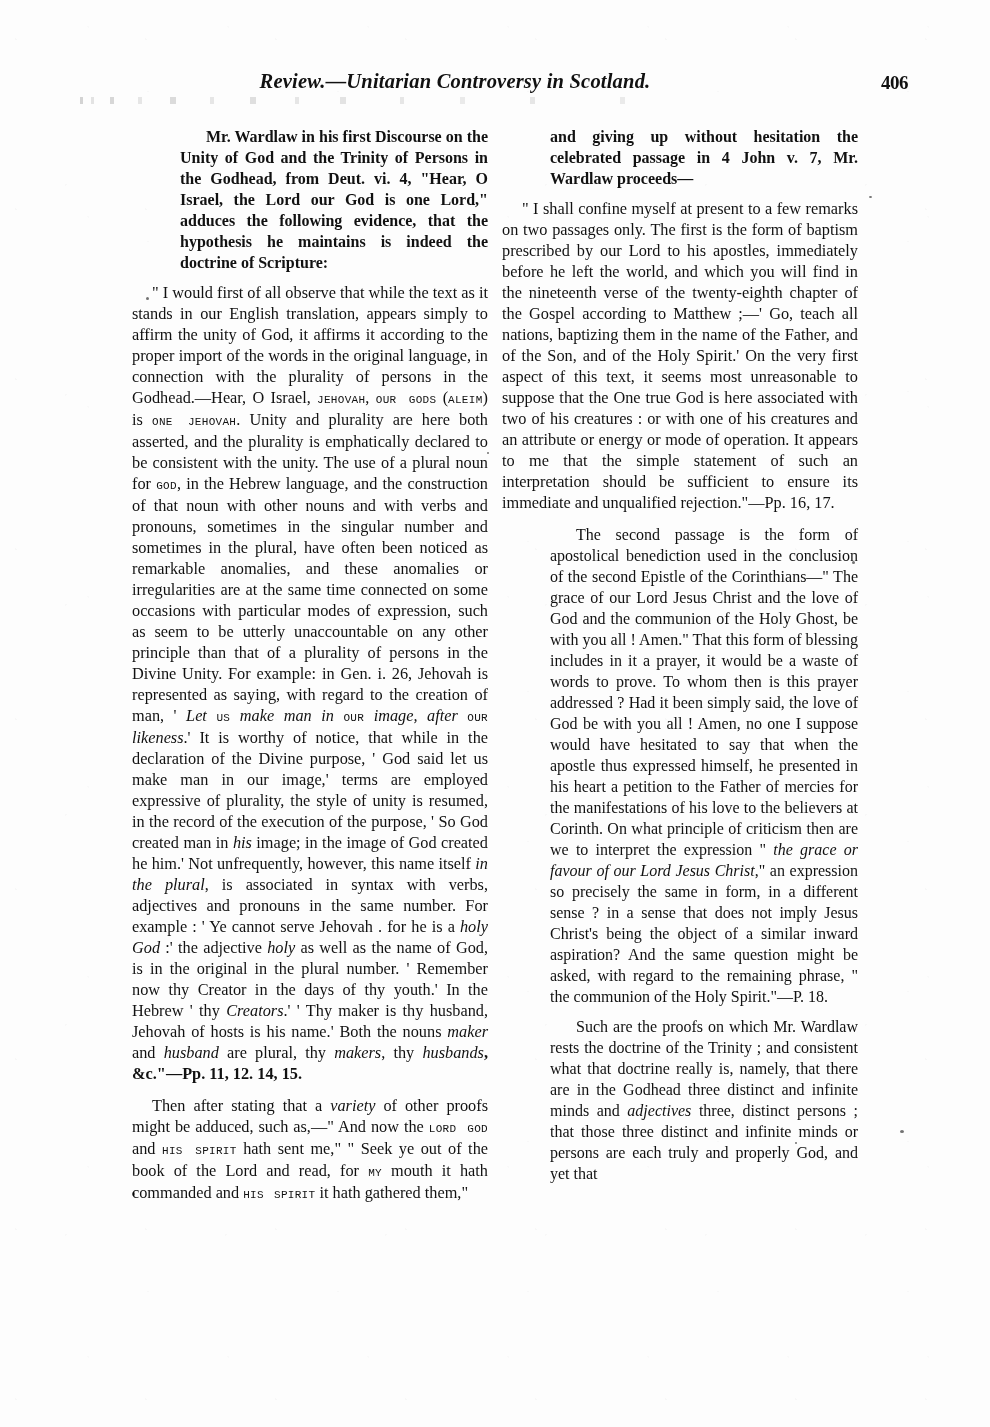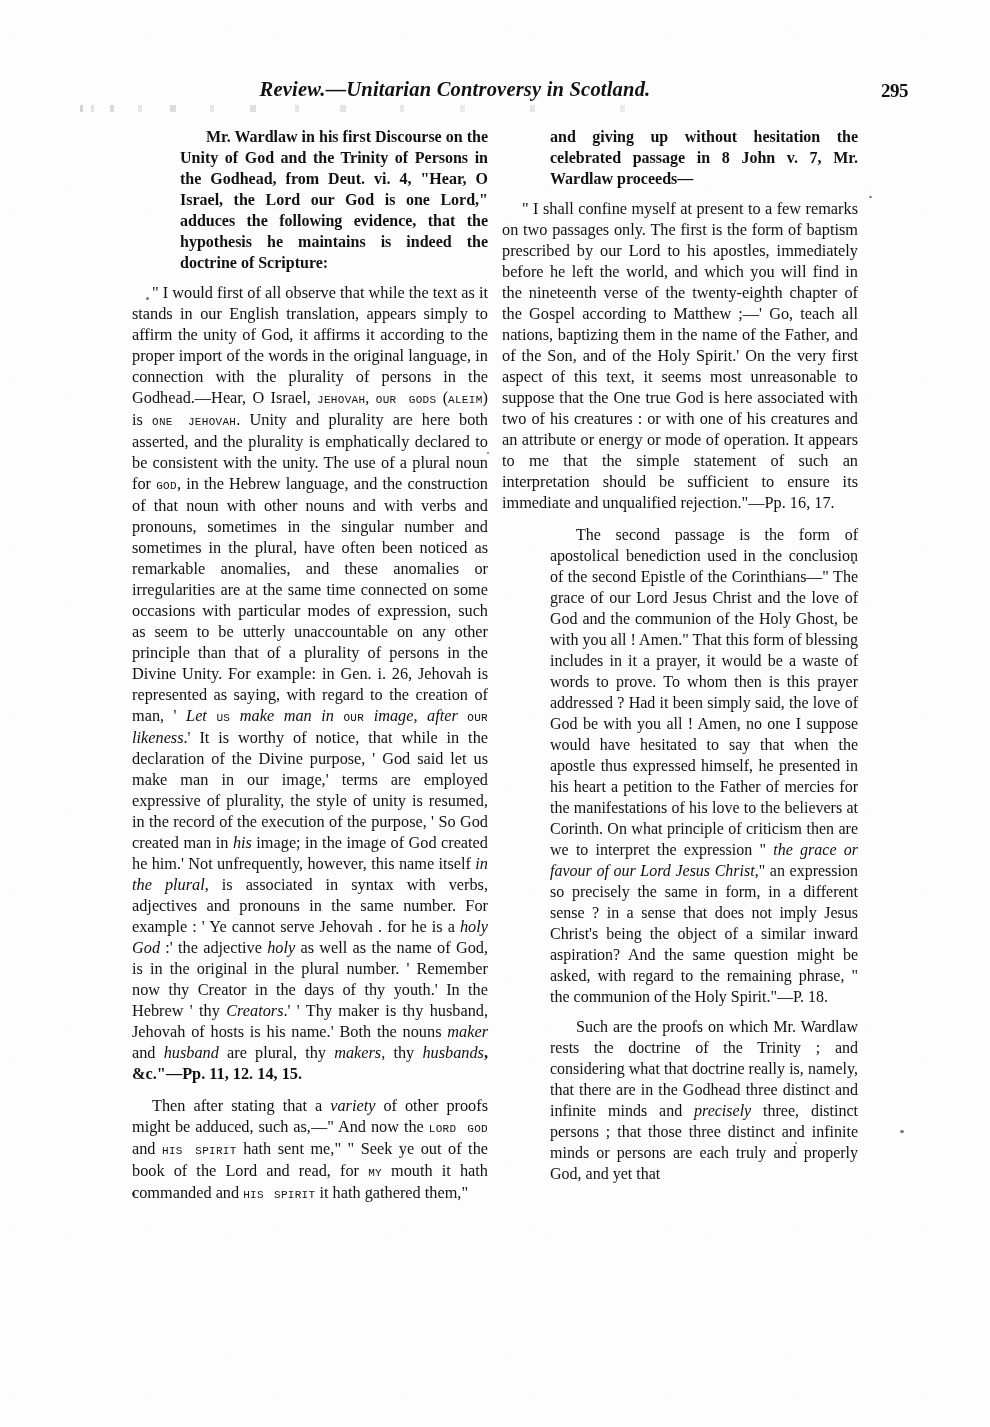--- a/index.html
+++ b/index.html
@@ -35,21 +35,21 @@
       radial-gradient(circle at 78% 61%, rgba(0,0,0,.04) 0 1px, transparent 1px),
       radial-gradient(circle at 41% 88%, rgba(0,0,0,.04) 0 1px, transparent 1px),
       radial-gradient(circle at 63% 14%, rgba(0,0,0,.035) 0 1px, transparent 1px);
     background-size: 130px 170px, 190px 150px, 160px 210px, 140px 190px;
   }
 
   
   .head {
     position: absolute;
     left: 60px;
-    top: 78px;
+    top: 70px;
     width: 880px;
     height: 34px;
   }
   .head-title {
     position: absolute;
     left: 0;
     top: 0;
     width: 790px;
     text-align: center;
     font-family: "Liberation Serif", "DejaVu Serif", serif;
@@ -147,50 +147,50 @@
 </style>
 </head>
 <body>
 
 <div class="page">
 
   <div class="grain"></div>
 
   <div class="head">
     <div class="head-title">Review.—Unitarian Controversy in Scotland.</div>
-    <div class="head-folio">295</div>
+    <div class="head-folio">406</div>
     <div class="head-smudge"></div>
   </div>
 
   <div class="col col-left">
 
     <p class="body-text inky">Mr. Wardlaw in his first Discourse on the Unity of God and the Trinity of Persons in the Godhead, from Deut. vi. 4, "Hear, O Israel, the Lord our God is one Lord," adduces the following evidence, that the hypothesis he maintains is indeed the doctrine of Scripture:</p>
 
     <p class="extract">
       <span>" I would first of all observe that while the text as it stands in our English translation, appears simply to affirm the unity of God, it affirms it according to the proper import of the words in the original language, in connection with the plurality of persons in the Godhead.—Hear, O Israel, </span><span class="sc">Jehovah</span><span>, </span><span class="sc">our Gods</span><span> (</span><span class="sc">Aleim</span><span>) is </span><span class="sc">one Jehovah</span><span>. Unity and plurality are here both asserted, and the plurality is emphatically declared to be consistent with the unity. The use of a plural noun for </span><span class="sc">God</span><span>, in the Hebrew language, and the construction of that noun with other nouns and with verbs and pronouns, sometimes in the singular number and sometimes in the plural, have often been noticed as remarkable anomalies, and these anomalies or irregularities are at the same time connected on some occasions with particular modes of expression, such as seem to be utterly unaccountable on any other principle than that of a plurality of persons in the Divine Unity. For example: in Gen. i. 26, Jehovah is represented as saying, with regard to the creation of man, ' </span><span class="it">Let</span><span> </span><span class="sc">us</span><span> </span><span class="it">make man in</span><span> </span><span class="sc">our</span><span> </span><span class="it">image, after</span><span> </span><span class="sc">our</span><span> </span><span class="it">likeness</span><span>.' It is worthy of notice, that while in the declaration of the Divine purpose, ' God said let us make man in our image,' terms are employed expressive of plurality, the style of unity is resumed, in the record of the execution of the purpose, ' So God created man in </span><span class="it">his</span><span> image; in the image of God created he him.' Not unfrequently, however, this name itself </span><span class="it">in the plural</span><span>, is associated in syntax with verbs, adjectives and pronouns in the same number. For example : ' Ye cannot serve Jehovah . for he is a </span><span class="it">holy God</span><span> :' the adjective </span><span class="it">holy</span><span> as well as the name of God, is in the original in the plural number. ' Remember now thy Creator in the days of thy youth.' In the Hebrew ' thy </span><span class="it">Creators</span><span>.' ' Thy maker is thy husband, Jehovah of hosts is his name.' Both the nouns </span><span class="it">maker</span><span> and </span><span class="it">husband</span><span> are plural, thy </span><span class="it">makers</span><span>, thy </span><span class="it">husbands</span><span class="bd">, &amp;c."—Pp. 11, 12. 14, 15.</span>
     </p>
 
     <p class="extract">
       <span>Then after stating that a </span><span class="it">variety</span><span> of other proofs might be adduced, such as,—" And now the </span><span class="sc">Lord God</span><span> and </span><span class="sc">His Spirit</span><span> hath sent me," " Seek ye out of the book of the Lord and read, for </span><span class="sc">My</span><span> mouth it hath commanded and </span><span class="sc">His spirit</span><span> it hath gathered them,"</span>
     </p>
 
   </div>
 
   <div class="col col-right">
 
-    <p class="body-text no-indent inky">and giving up without hesitation the celebrated passage in 8 John v. 7, Mr. Wardlaw proceeds—</p>
+    <p class="body-text no-indent inky">and giving up without hesitation the celebrated passage in 4 John v. 7, Mr. Wardlaw proceeds—</p>
 
     <p class="extract">" I shall confine myself at present to a few remarks on two passages only. The first is the form of baptism prescribed by our Lord to his apostles, immediately before he left the world, and which you will find in the nineteenth verse of the twenty-eighth chapter of the Gospel according to Matthew ;—' Go, teach all nations, baptizing them in the name of the Father, and of the Son, and of the Holy Spirit.' On the very first aspect of this text, it seems most unreasonable to suppose that the One true God is here associated with two of his creatures : or with one of his creatures and an attribute or energy or mode of operation. It appears to me that the simple statement of such an interpretation should be sufficient to ensure its immediate and unqualified rejection."—Pp. 16, 17.</p>
 
     <p class="body-text">
       <span>The second passage is the form of apostolical benediction used in the conclusion of the second Epistle of the Corinthians—" The grace of our Lord Jesus Christ and the love of God and the communion of the Holy Ghost, be with you all ! Amen." That this form of blessing includes in it a prayer, it would be a waste of words to prove. To whom then is this prayer addressed ? Had it been simply said, the love of God be with you all ! Amen, no one I suppose would have hesitated to say that when the apostle thus expressed himself, he presented in his heart a petition to the Father of mercies for the manifestations of his love to the believers at Corinth. On what principle of criticism then are we to interpret the expression " </span><span class="it">the grace or favour of our Lord Jesus Christ</span><span>," an expression so precisely the same in form, in a different sense ? in a sense that does not imply Jesus Christ's being the object of a similar inward aspiration? And the same question might be asked, with regard to the remaining phrase, " the communion of the Holy Spirit."—P. 18.</span>
     </p>
 
     <p class="body-text">
-      <span>Such are the proofs on which Mr. Wardlaw rests the doctrine of the Trinity ; and considering what that doctrine really is, namely, that there are in the Godhead three distinct and infinite minds and </span><span class="it">precisely</span><span> three, distinct persons ; that those three distinct and infinite minds or persons are each truly and properly God, and yet that</span>
+      <span>Such are the proofs on which Mr. Wardlaw rests the doctrine of the Trinity ; and consistent what that doctrine really is, namely, that there are in the Godhead three distinct and infinite minds and </span><span class="it">adjectives</span><span> three, distinct persons ; that those three distinct and infinite minds or persons are each truly and properly God, and yet that</span>
     </p>
 
   </div>
 
   <span class="speck" style="left:146px;top:297px;width:3px;height:3px;"></span>
   <span class="speck" style="left:487px;top:452px;width:2px;height:2px;"></span>
   <span class="speck" style="left:869px;top:196px;width:3px;height:2px;"></span>
   <span class="speck" style="left:900px;top:1130px;width:4px;height:3px;"></span>
   <span class="speck" style="left:132px;top:1192px;width:3px;height:4px;"></span>
   <span class="speck" style="left:852px;top:561px;width:3px;height:3px;"></span>

